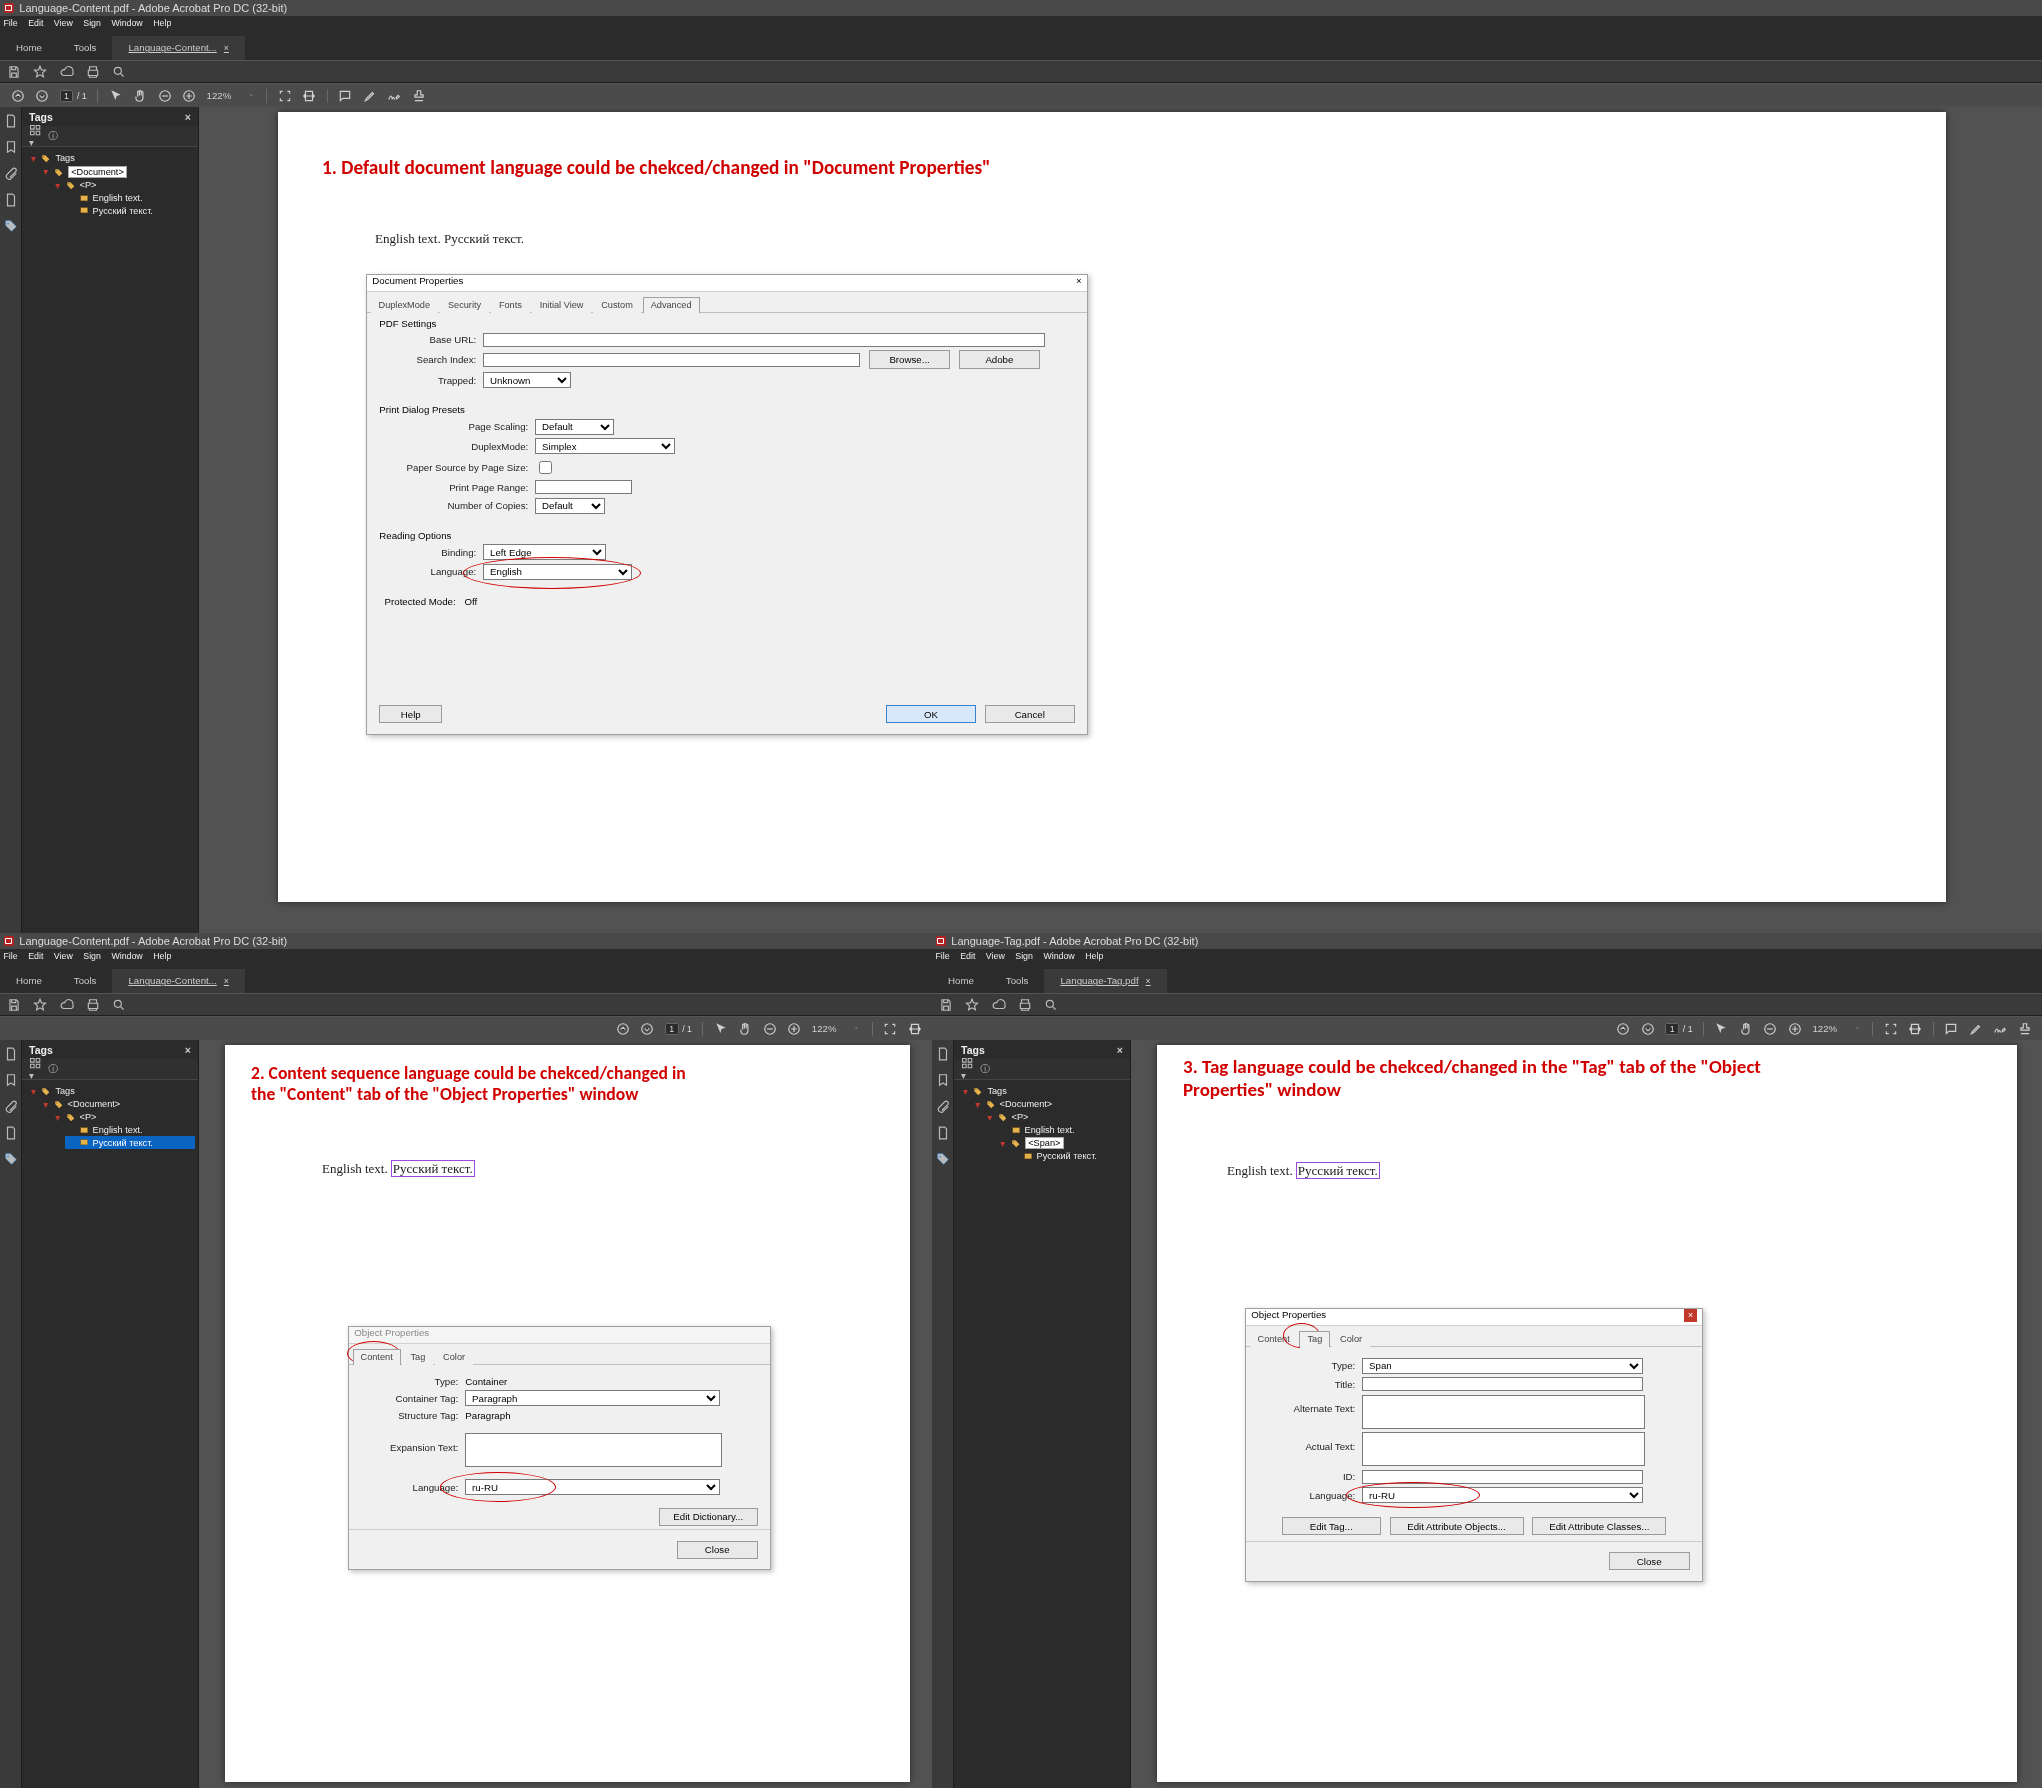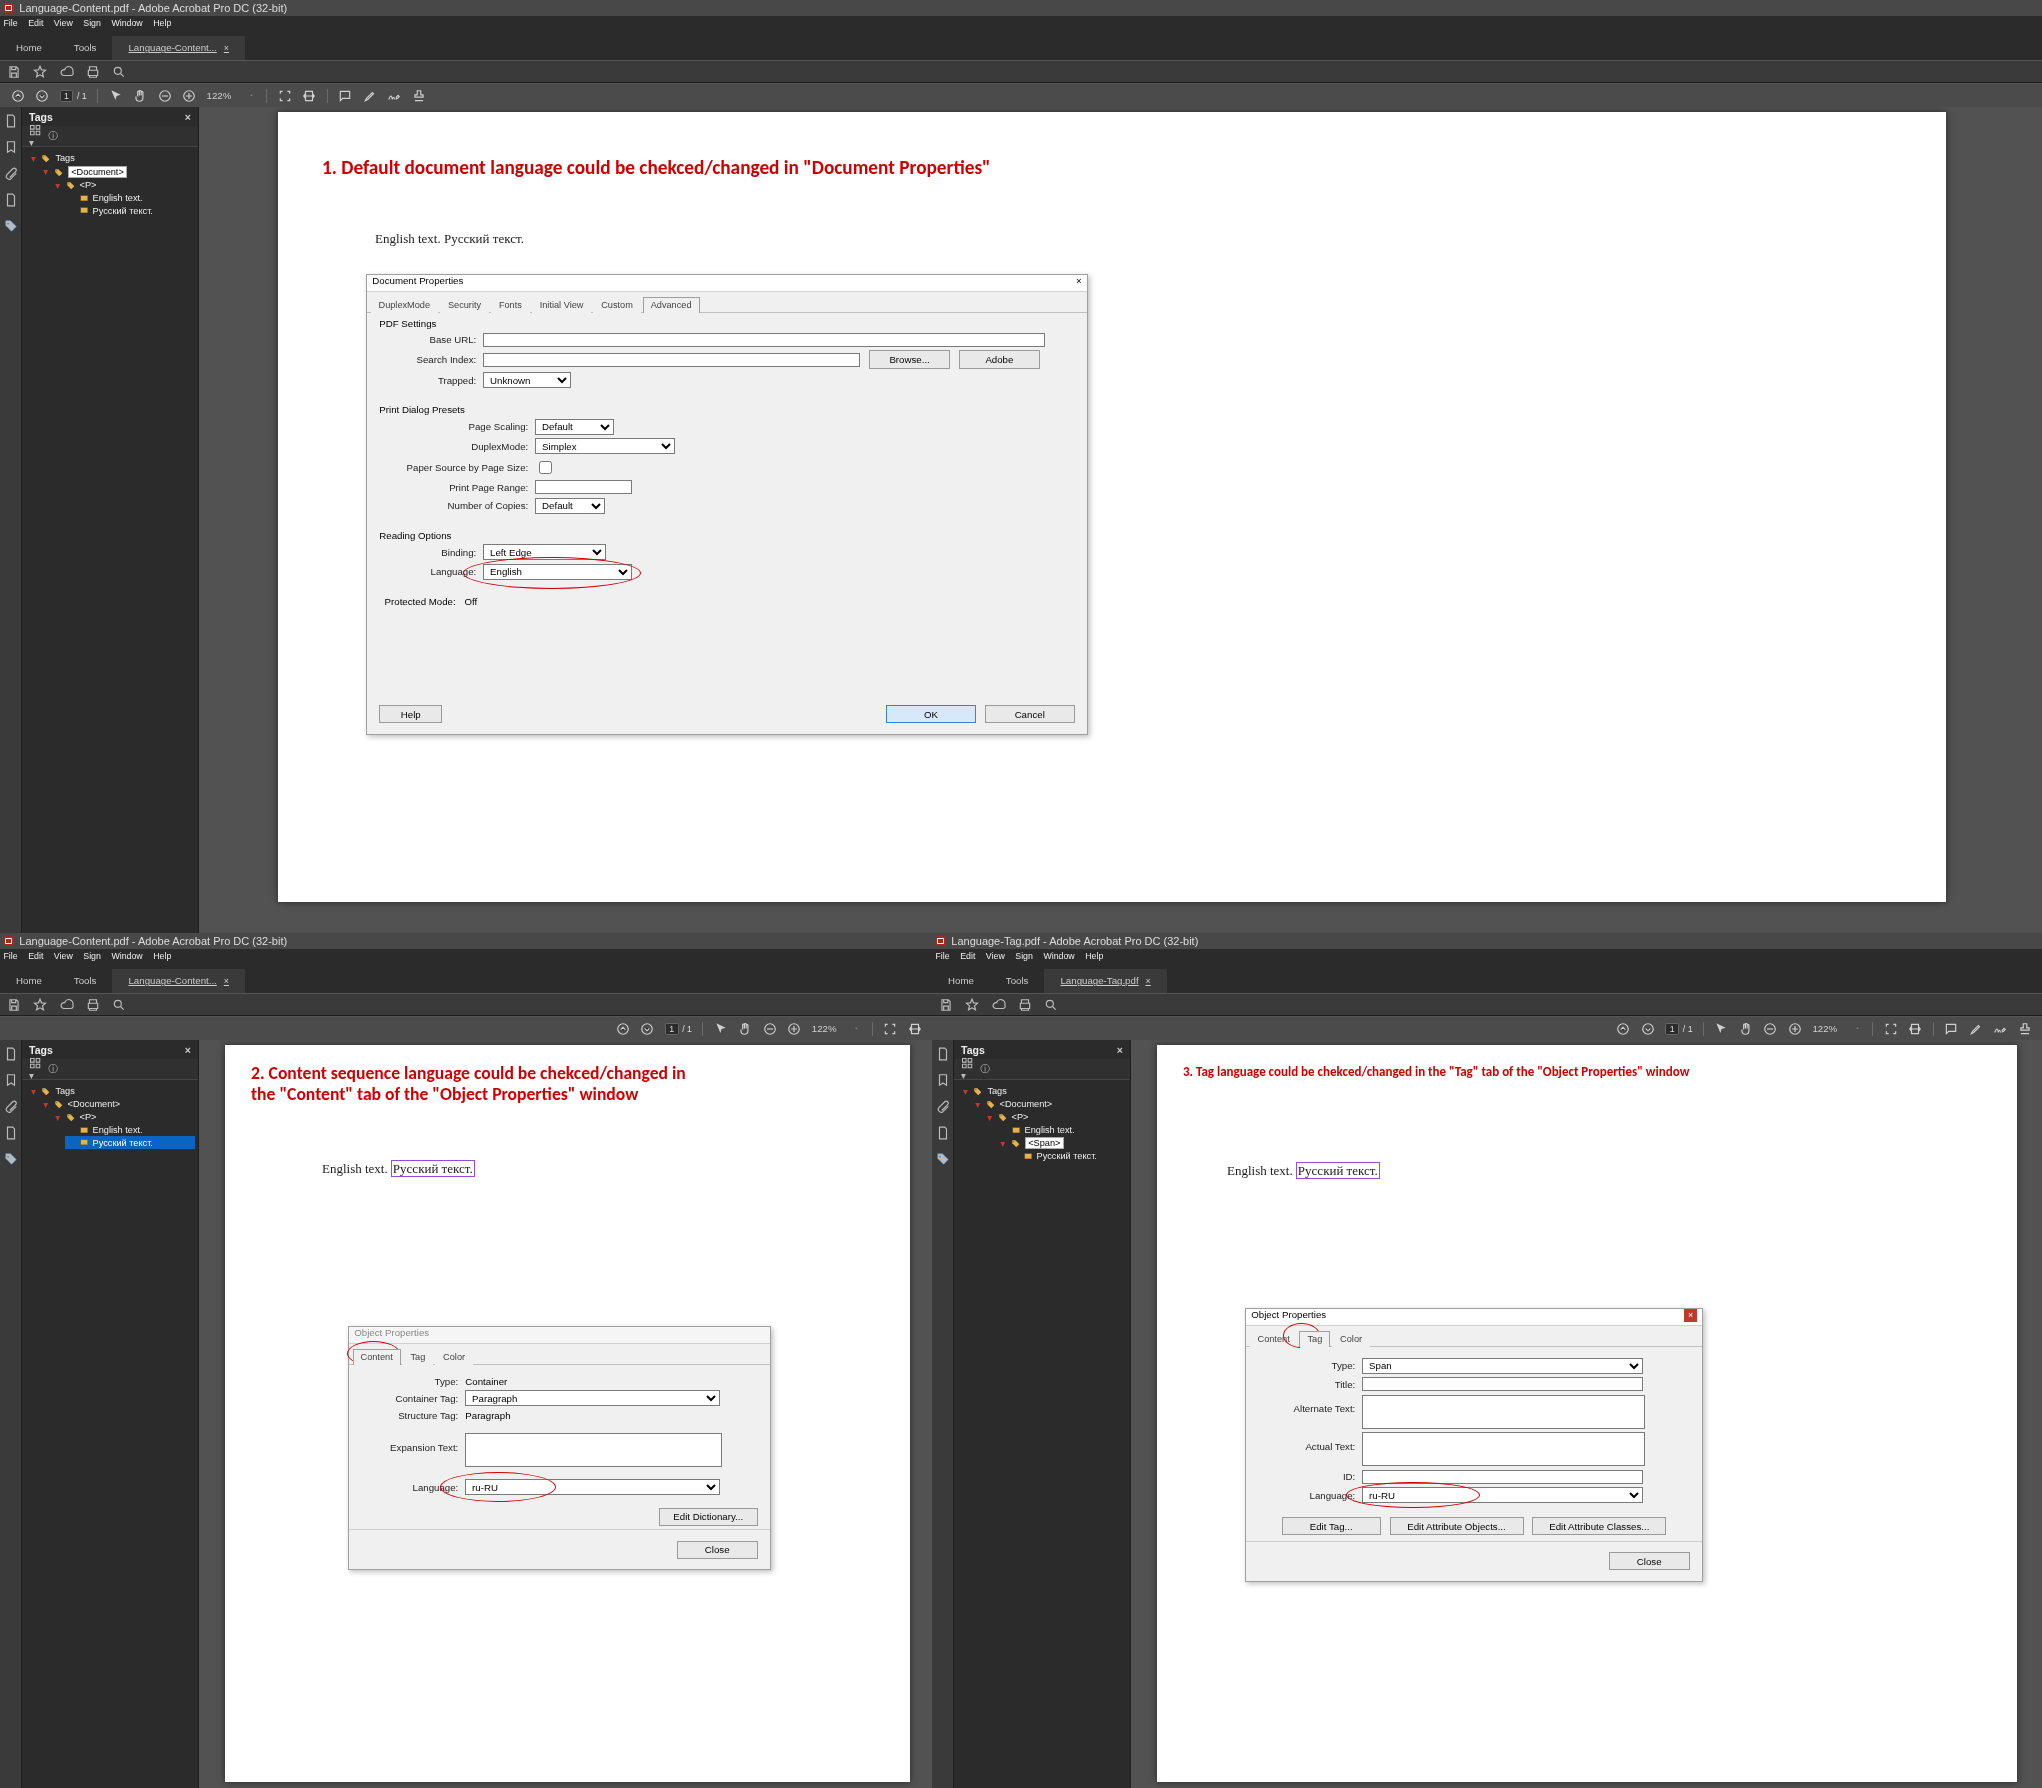--- a/index.html
+++ b/index.html
@@ -888,21 +888,21 @@
               <span class="caret" style="visibility:hidden">▾</span>
               <svg class="tg" viewBox="0 0 12 12" width="10.5" height="10.5">
                 <use href="#i-box-icon"></use>
               </svg>
               <span>Русский текст.</span>
             </div>
         </div>
       </div>
       <div class="viewer">
         <div class="page" style="left:26px;top:5.3px;width:860px;height:737px;">
-          <div class="anno" style="left:26px;top:19px;font-size:13px;width:667px">3. Tag language could be chekced/changed in the "Tag" tab of the "Object Properties" window</div>
+          <div class="anno" style="left:26px;top:11px;font-size:19px;width:667px">3. Tag language could be chekced/changed in the "Tag" tab of the "Object Properties" window</div>
           <div class="sample-text" style="left:70px;top:118px;font-size:13px"><span>English text. </span><span class="rusel">Русский текст.</span></div>
 
           <div class="dlg" style="left:88px;top:263px;width:456px">
             <div class="dlg-title" style="justify-content:space-between">
                 <span>Object Properties</span>
                 <span class="x-red">×</span>
               </div>
             <div class="tabs" style="position:relative">
               <div class="dtab">Content</div>
               <div class="dtab active">Tag</div>

